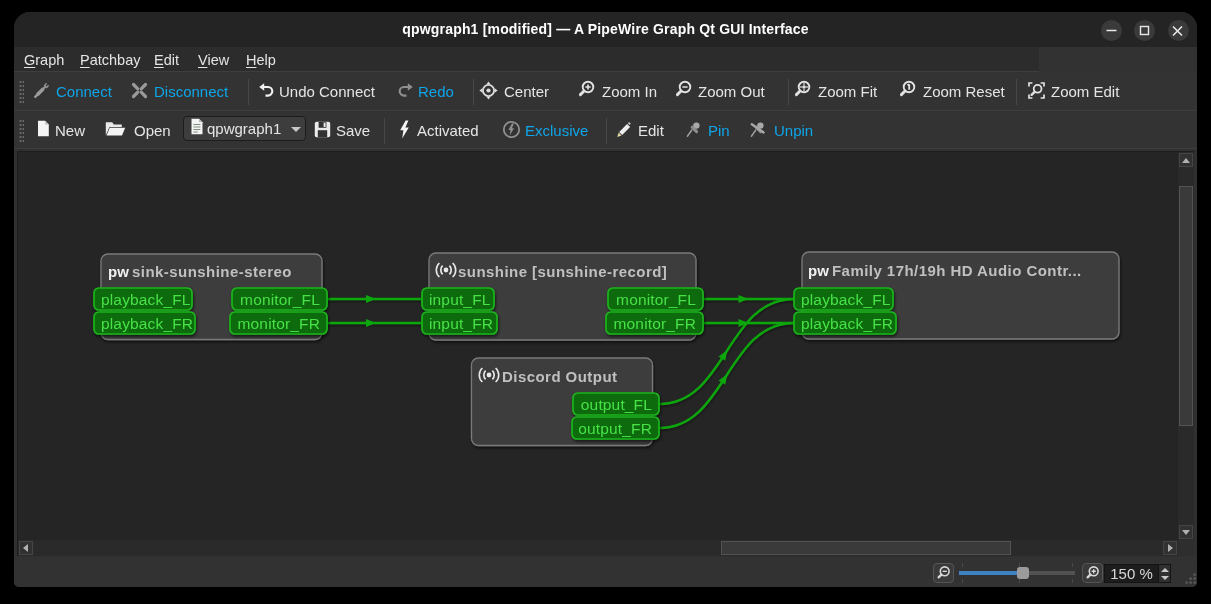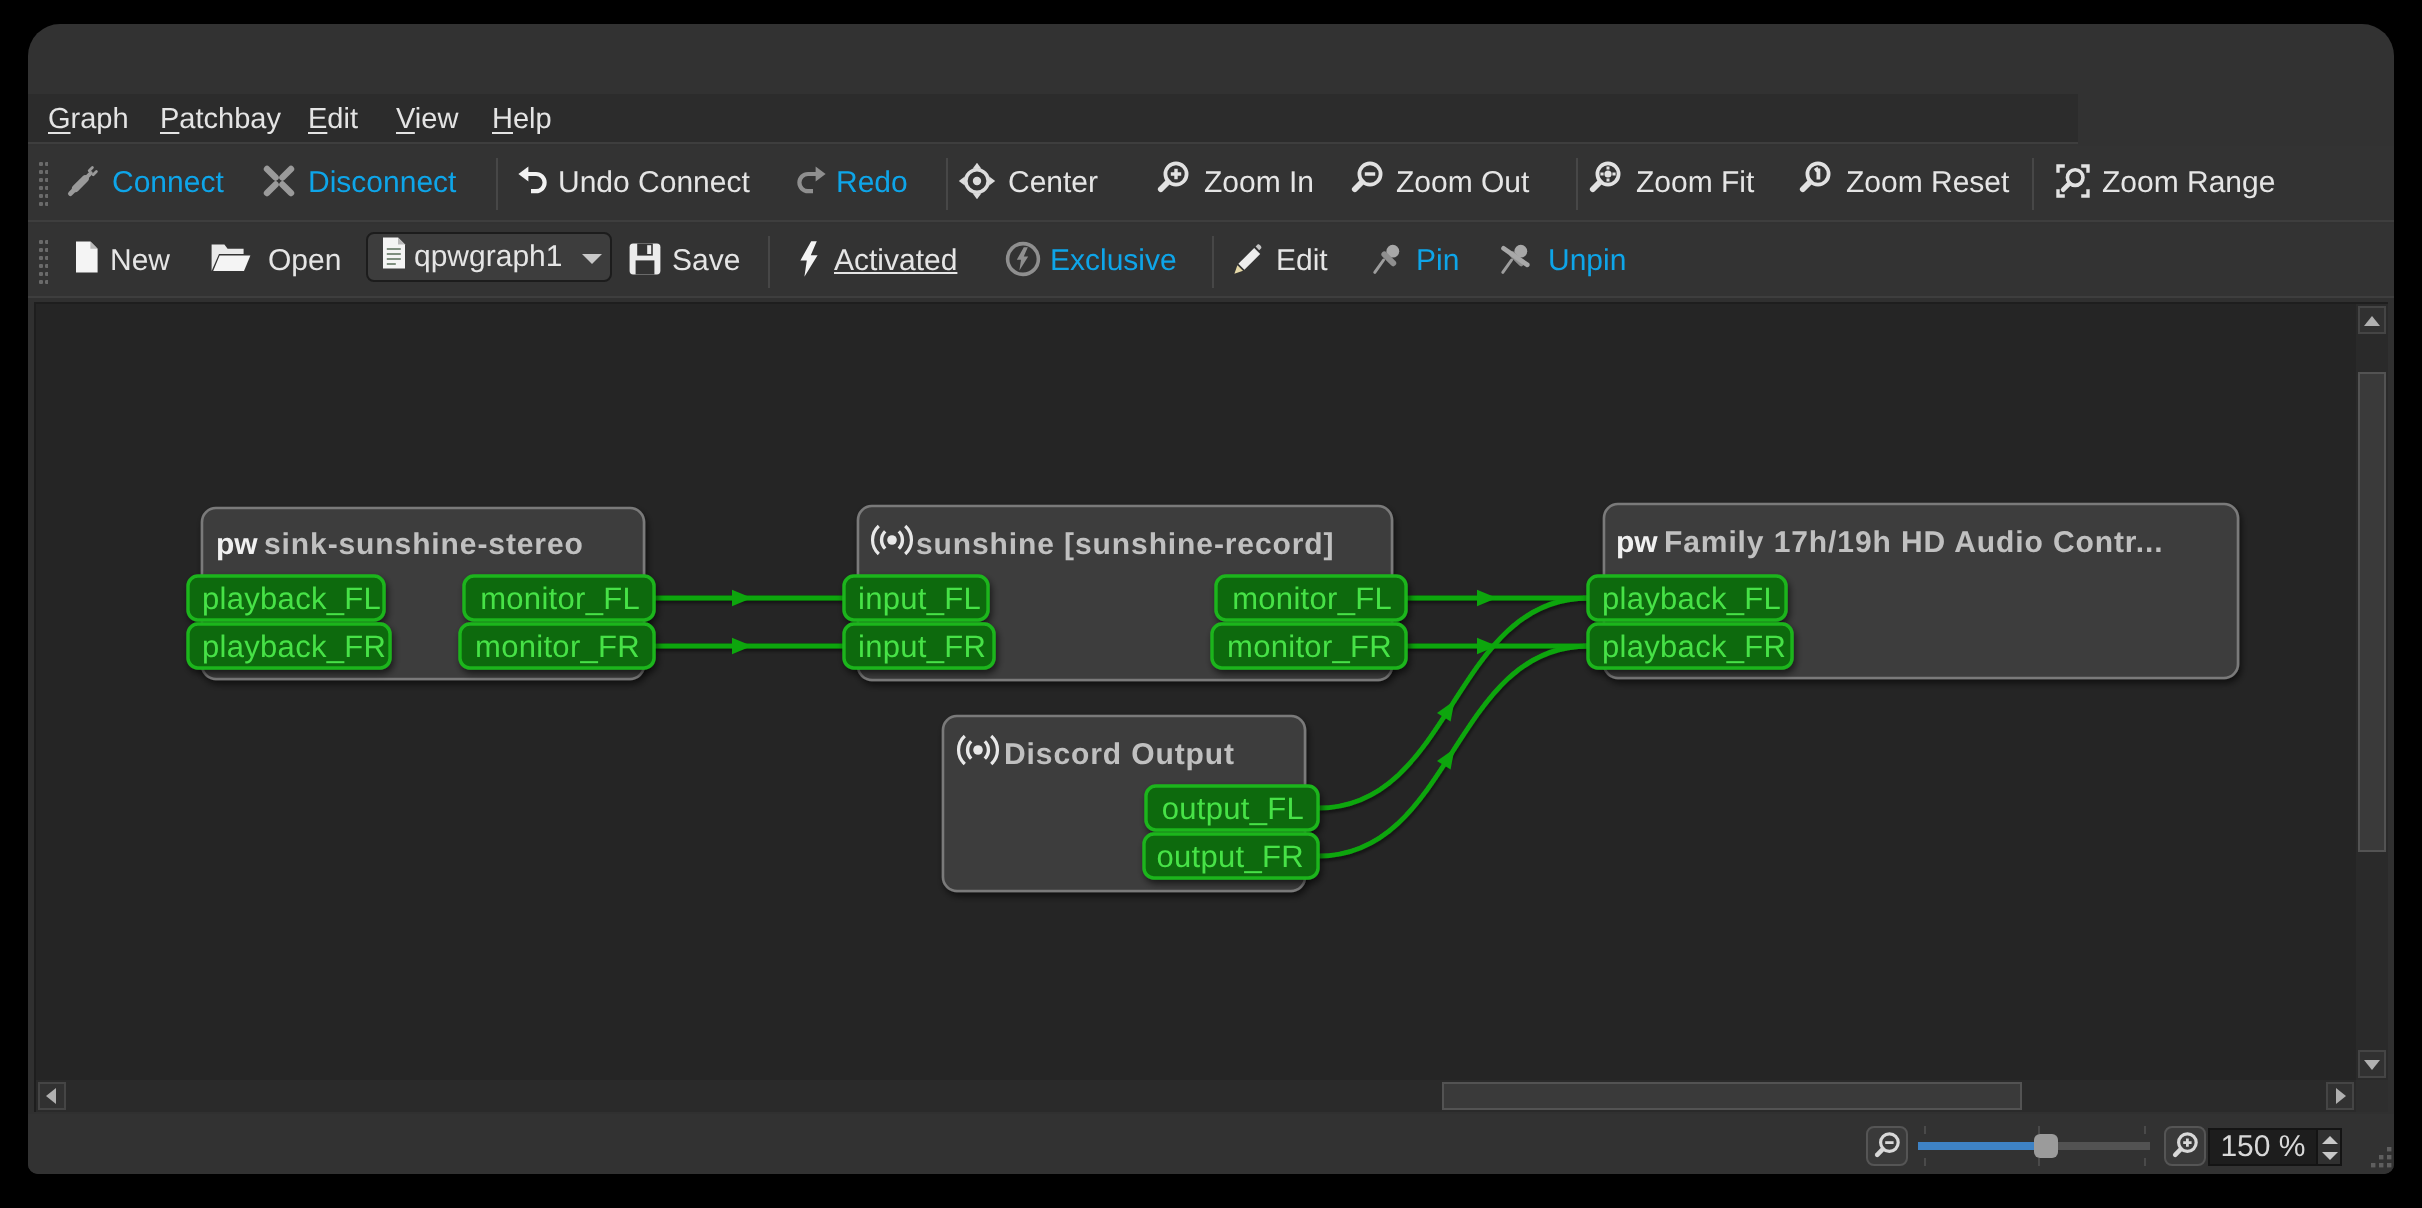--- a/index.html
+++ b/index.html
@@ -45,20 +45,31 @@
     border:1px solid #555555; border-radius:4px; }
   #zval { position:absolute; left:1090px; top:7px; width:55px; height:19px; background:#1d1d1d;
     border:1px solid #141414; color:#d8d8d8; font-size:15px; line-height:18px; text-align:center; }
   #zspin { position:absolute; left:1145px; top:7px; width:12px; height:19px; background:#303030;
     border:1px solid #141414; border-left:none; }
 </style>
 </head>
 <body>
 <div id="win">
 
+  <div id="titlebar">
+    <div id="title">qpwgraph1 [modified] — A PipeWire Graph Qt GUI Interface</div>
+    <div class="wbtn" style="left:1087px;"></div>
+    <div class="wbtn" style="left:1120px;"></div>
+    <div class="wbtn" style="left:1154px;"></div>
+    <svg class="abs" style="left:1087px;top:8px;" width="88" height="21" viewBox="0 0 88 21">
+      <path d="M5.5 10.5 h10" stroke="#e8e8e8" stroke-width="1.6"></path>
+      <rect x="39.5" y="6.5" width="8" height="8" fill="none" stroke="#e8e8e8" stroke-width="1.4"></rect>
+      <path d="M72 6.5 l9 9 M81 6.5 l-9 9" stroke="#e8e8e8" stroke-width="1.6"></path>
+    </svg>
+  </div>
 
   <div id="menubar">
     <span class="mi" style="left:10px;"><u>G</u>raph</span>
     <span class="mi" style="left:66px;"><u>P</u>atchbay</span>
     <span class="mi" style="left:140px;"><u>E</u>dit</span>
     <span class="mi" style="left:184px;"><u>V</u>iew</span>
     <span class="mi" style="left:232px;"><u>H</u>elp</span>
   </div>
 
   <div id="tb1" class="tb">
@@ -69,21 +80,21 @@
     <span class="tlabel" style="left:265px;">Undo Connect</span>
     <span class="tlabel dis" style="left:404px;">Redo</span>
     <div class="tsep" style="left:459px;"></div>
     <span class="tlabel" style="left:490px;">Center</span>
     <span class="tlabel" style="left:588px;">Zoom In</span>
     <span class="tlabel" style="left:684px;">Zoom Out</span>
     <div class="tsep" style="left:774px;"></div>
     <span class="tlabel" style="left:804px;">Zoom Fit</span>
     <span class="tlabel" style="left:909px;">Zoom Reset</span>
     <div class="tsep" style="left:1002px;"></div>
-    <span class="tlabel" style="left:1037px;">Zoom Range</span>
+    <span class="tlabel" style="left:1037px;">Zoom Edit</span>
 
     <svg class="ticon" style="left:19px;top:9px;" width="17" height="17" viewBox="0 0 17 17">
       <g stroke="#9a9a9a" fill="none" stroke-linecap="round">
         <path d="M2.2,14.8 L5.4,11.6" stroke-width="2.4"></path>
         <path d="M4.8,12.2 L9.6,7.4" stroke-width="3.6"></path>
         <path d="M9.2,7.8 L12.4,4.6" stroke-width="2"></path>
         <path d="M11.6,3.4 l1.6,-1.6 M13.6,5.4 l1.6,-1.6" stroke-width="1.4"></path>
       </g>
     </svg>
     <svg class="ticon" style="left:117px;top:9px;" width="17" height="17" viewBox="0 0 17 17">
@@ -138,21 +149,21 @@
 
   <div id="tb2" class="tb">
     <div class="thandle"></div>
     <span class="tlabel" style="left:41px;">New</span>
     <span class="tlabel" style="left:120px;">Open</span>
     <div class="abs" style="left:169px;top:4px;width:123px;height:25px;background:#3d3d3d;border:1px solid #1c1c1c;border-radius:4px;"></div>
     <span class="tlabel" style="left:193px;top:8px;">qpwgraph1</span>
     <div class="tri" style="left:277px;top:15px;border-left:5px solid transparent;border-right:5px solid transparent;border-top:5px solid #c8c8c8;"></div>
     <span class="tlabel" style="left:322px;">Save</span>
     <div class="tsep" style="left:370px;"></div>
-    <span class="tlabel" style="left:403px;text-decoration:underline;">Activated</span>
+    <span class="tlabel" style="left:403px;">Activated</span>
     <span class="tlabel dis" style="left:511px;">Exclusive</span>
     <div class="tsep" style="left:592px;"></div>
     <span class="tlabel" style="left:624px;">Edit</span>
     <span class="tlabel dis" style="left:694px;">Pin</span>
     <span class="tlabel dis" style="left:760px;">Unpin</span>
 
     <svg class="ticon" style="left:21px;top:8px;" width="17" height="17" viewBox="0 0 17 17">
       <path d="M3,0.8 h7.2 l3.6,3.6 V16.2 H3 z" fill="#f4f4f4"></path>
       <path d="M10.2,0.8 l3.6,3.6 h-3.6 z" fill="#b9b9b9"></path>
     </svg>

